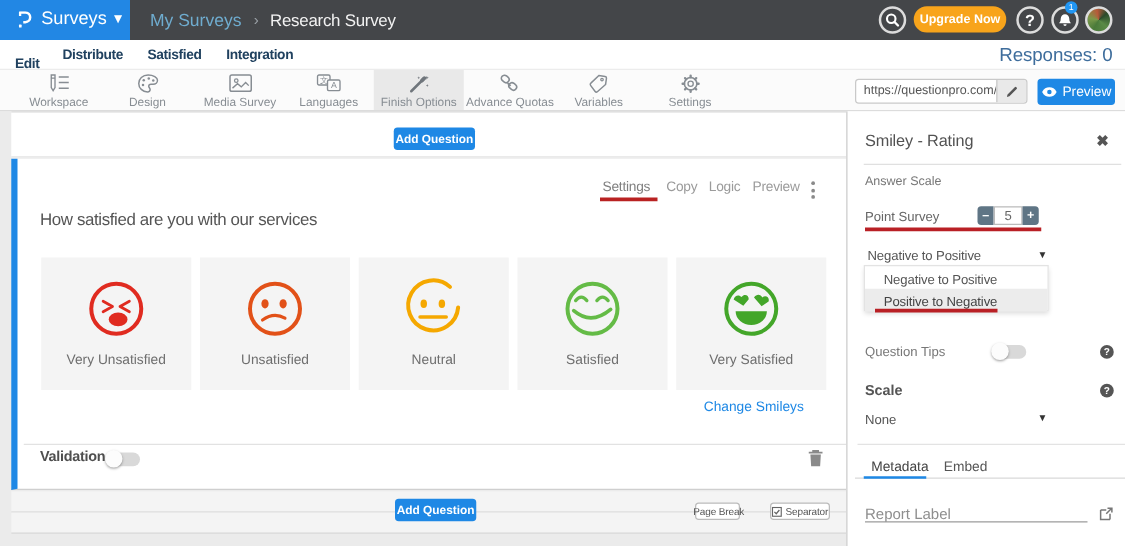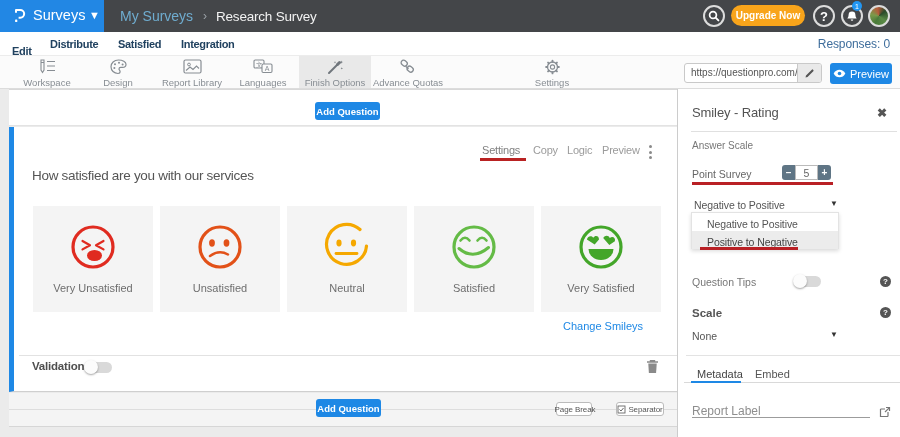--- a/index.html
+++ b/index.html
@@ -19,21 +19,21 @@
 .circicon { top:5px; width:22px; height:22px; border:2px solid #dcdcdc; border-radius:50%; color:#fff; display:flex; align-items:center; justify-content:center; }
 #upgr { left:731px; top:5px; width:74px; height:21px; white-space:nowrap; background:#f8a41b; border-radius:11px; color:#fff; font-size:10px; font-weight:bold; display:flex; align-items:center; justify-content:center; }
 #bellbadge { left:852px; top:1px; width:10px; height:10px; background:#2196f3; border-radius:50%; color:#fff; font-size:7px; display:flex; align-items:center; justify-content:center; }
 #avatar { left:868px; top:5px; width:22px; height:22px; border:2px solid #dcdcdc; border-radius:50%; background:conic-gradient(from 210deg, #4a7a3a, #7a9a4a 70deg, #b85a3a 140deg, #2a4a2a 200deg, #5a8a46 280deg, #4a7a3a); overflow:hidden;}
 
 
 #navrow { left:0; top:32px; width:900px; height:24px; background:#fff; border-bottom:1px solid #ececec; }
 .ntab { top:32px; height:24px; display:flex; align-items:center; color:#20415f; font-size:11px; font-weight:bold; letter-spacing:-0.3px; }
 #nt1 { left:12px; border-bottom:2px solid #20415f; height:38px; top:33px;}
 #nt2 { left:50px; } #nt3 { left:118px; } #nt4 { left:181px; }
-#resp { right:10px; top:32px; height:24px; display:flex; align-items:center; color:#3e6d9c; font-size:12px; letter-spacing:-0.1px; }
+#resp { right:10px; top:32px; height:24px; display:flex; align-items:center; color:#3e6d9c; font-size:15px; letter-spacing:-0.1px; }
 
 
 #toolbar { left:0; top:56px; width:900px; height:33px; background:#fbfbfb; border-bottom:1px solid #dcdcdc; }
 .titem { top:56px; width:72px; height:32px; text-align:center; color:#878d93; }
 .titem .ic { height:17px; margin-top:3px; }
 .titem .lb { font-size:9.5px; margin-top:1px; white-space:nowrap; }
 #ti5 { background:#e9e9e9; }
 #urlbox { left:684px; top:63px; width:138px; height:20px; border:1px solid #c9c9c9; border-radius:3px; background:#fff; display:flex; overflow:hidden; }
 #urlbox .u { flex:1; font-size:10px; color:#555; padding:3px 0 0 6px; white-space:nowrap; overflow:hidden; }
 #urlbox .p { width:24px; background:#e9e9e9; border-left:1px solid #c9c9c9; display:flex; align-items:center; justify-content:center; }
@@ -161,21 +161,21 @@
           <circle cx="4.4" cy="9" r="1" fill="#878d93"></circle>
         </svg></div>
     <div class="lb">Design</div>
   </div>
   <div class="abs titem" style="left:156px;" id="ti3">
     <div class="ic"><svg width="19" height="15" viewBox="0 0 19 15">
           <rect x="1" y="1" width="17" height="13" rx="1.5" fill="none" stroke="#878d93" stroke-width="1.2"></rect>
           <circle cx="6" cy="5.5" r="1.4" fill="none" stroke="#878d93" stroke-width="1"></circle>
           <path d="M3 11.5 l4-3.5 3 2.5 3.5-3.5 2.5 2.5" fill="none" stroke="#878d93" stroke-width="1.1"></path>
         </svg></div>
-    <div class="lb">Report Library</div>
+    <div class="lb">Media Survey</div>
   </div>
   <div class="abs titem" style="left:227px;" id="ti4">
     <div class="ic"><svg width="20" height="15" viewBox="0 0 20 15">
           <rect x="1" y="1" width="10" height="8" rx="1.2" fill="none" stroke="#878d93" stroke-width="1.1"></rect>
           <rect x="9" y="5" width="10" height="8.5" rx="1.2" fill="#fbfbfb" stroke="#878d93" stroke-width="1.1"></rect>
           <text x="3" y="7.5" font-size="6.5" fill="#878d93" font-family="Liberation Sans">文</text>
           <text x="11.8" y="11.8" font-size="7" fill="#878d93" font-family="Liberation Sans">A</text>
         </svg></div>
     <div class="lb">Languages</div>
   </div>
@@ -191,20 +191,27 @@
   </div>
   <div class="abs titem" style="left:299px;" id="ti5">
     <div class="ic"><svg width="17" height="16" viewBox="0 0 17 16">
           <path d="M2 14 L10 6" stroke="#70767c" stroke-width="2" stroke-linecap="round"></path>
           <path d="M10.5 5.5 l2-2" stroke="#70767c" stroke-width="3" stroke-linecap="round"></path>
           <path d="M14.5 1.5 l.4 1.2 1.2.4 -1.2.4 -.4 1.2 -.4 -1.2 -1.2 -.4 1.2 -.4 Z" fill="#70767c"></path>
           <path d="M8 2 l.3.9 .9.3 -.9.3 -.3.9 -.3-.9 -.9-.3 .9-.3 Z" fill="#70767c"></path>
           <path d="M14.8 8.2 l.3.9 .9.3 -.9.3 -.3.9 -.3-.9 -.9-.3 .9-.3 Z" fill="#70767c"></path>
         </svg></div>
     <div class="lb">Finish Options</div>
+  </div>
+  <div class="abs titem" style="left:443px;" id="ti7">
+    <div class="ic"><svg width="16" height="16" viewBox="0 0 16 16">
+          <path d="M7.2 1.5 h5 a1.3 1.3 0 0 1 1.3 1.3 v5 L7.8 14.5 a1.3 1.3 0 0 1 -1.8 0 L1.7 10.2 a1.3 1.3 0 0 1 0 -1.8 Z" fill="none" stroke="#878d93" stroke-width="1.2" transform="rotate(8 8 8)"></path>
+          <circle cx="10.6" cy="4.6" r="1" fill="none" stroke="#878d93" stroke-width="1"></circle>
+        </svg></div>
+    <div class="lb">Variables</div>
   </div>
   <div class="abs titem" style="left:516px;" id="ti8">
     <div class="ic"><svg width="17" height="16" viewBox="0 0 17 16">
           <circle cx="8.5" cy="8" r="2.1" fill="none" stroke="#878d93" stroke-width="1.1"></circle>
           <circle cx="8.5" cy="8" r="5" fill="none" stroke="#878d93" stroke-width="1.3"></circle>
           <g stroke="#878d93" stroke-width="1.9" stroke-linecap="round">
             <path d="M13.7 8 h1.2 M12.1 11.6 l.85.85 M8.5 13.2 v1.2 M4.9 11.6 l-.85.85 M3.3 8 H2.1 M4.9 4.4 l-.85-.85 M8.5 2.8 V1.6 M12.1 4.4 l.85-.85"></path>
           </g>
         </svg></div>
     <div class="lb">Settings</div>

